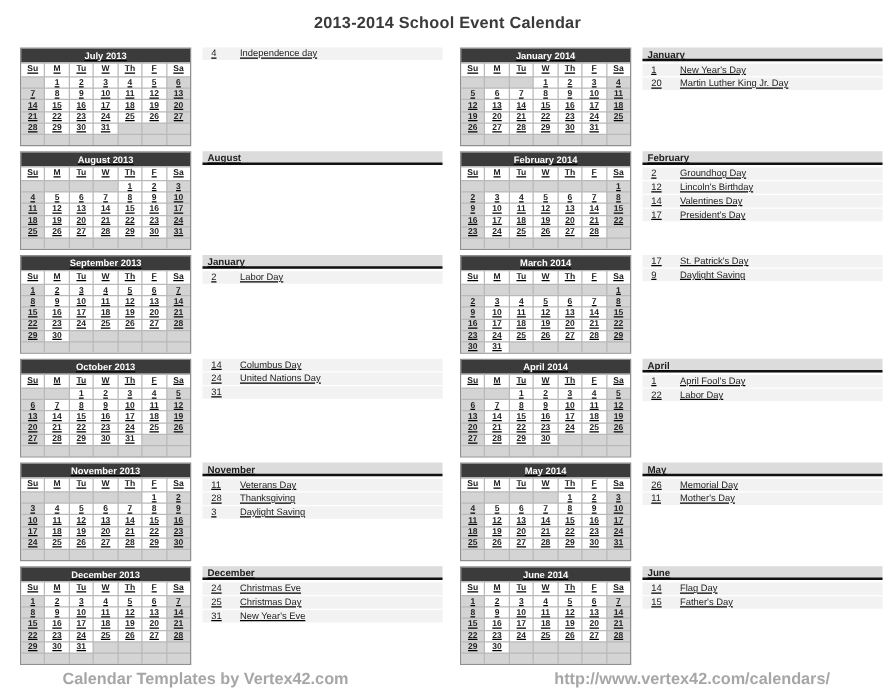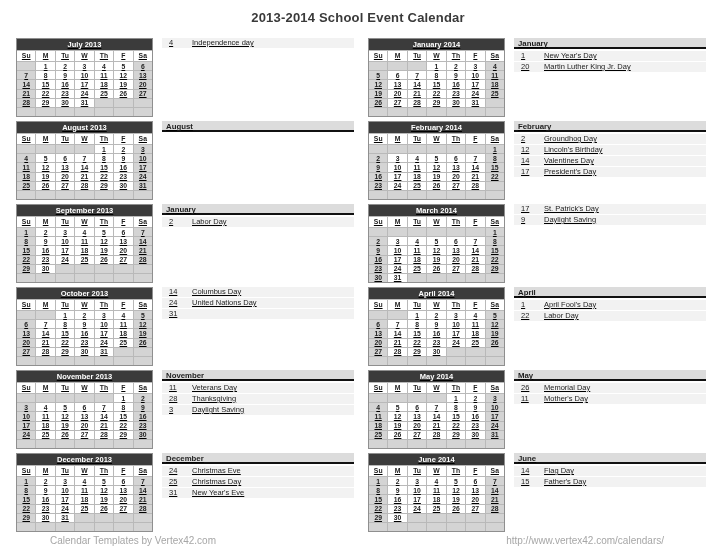--- a/index.html
+++ b/index.html
@@ -46,21 +46,21 @@
     border-bottom:2px solid #111; margin-bottom:2px;
   }
   .ev-row {
     flex:none; display:flex; background:#f2f2f2; height:10px; line-height:10px;
     margin-bottom:1px; font-size:7.5px; color:#222;
   }
   .ev-day { flex:none; width:30px; padding-left:7px; }
   .ev-name { flex:1; white-space:nowrap; overflow:hidden; }
 
   
-  .footer { display:flex; margin:3px 10px 16px 16px; font-size:10px; color:#a6a6a6; }
+  .footer { display:flex; margin:3px 10px 16px 16px; font-size:13px; color:#a6a6a6;font-weight:bold; }
   .footer-left { margin-left:34px; }
   .footer-right { margin-left:auto; margin-right:42px; }
   .footer span { cursor:pointer; }
 </style>
 </head>
 <body>
 
 <div class="page-title">2013-2014 School Event Calendar</div>
 
 <div class="columns">

